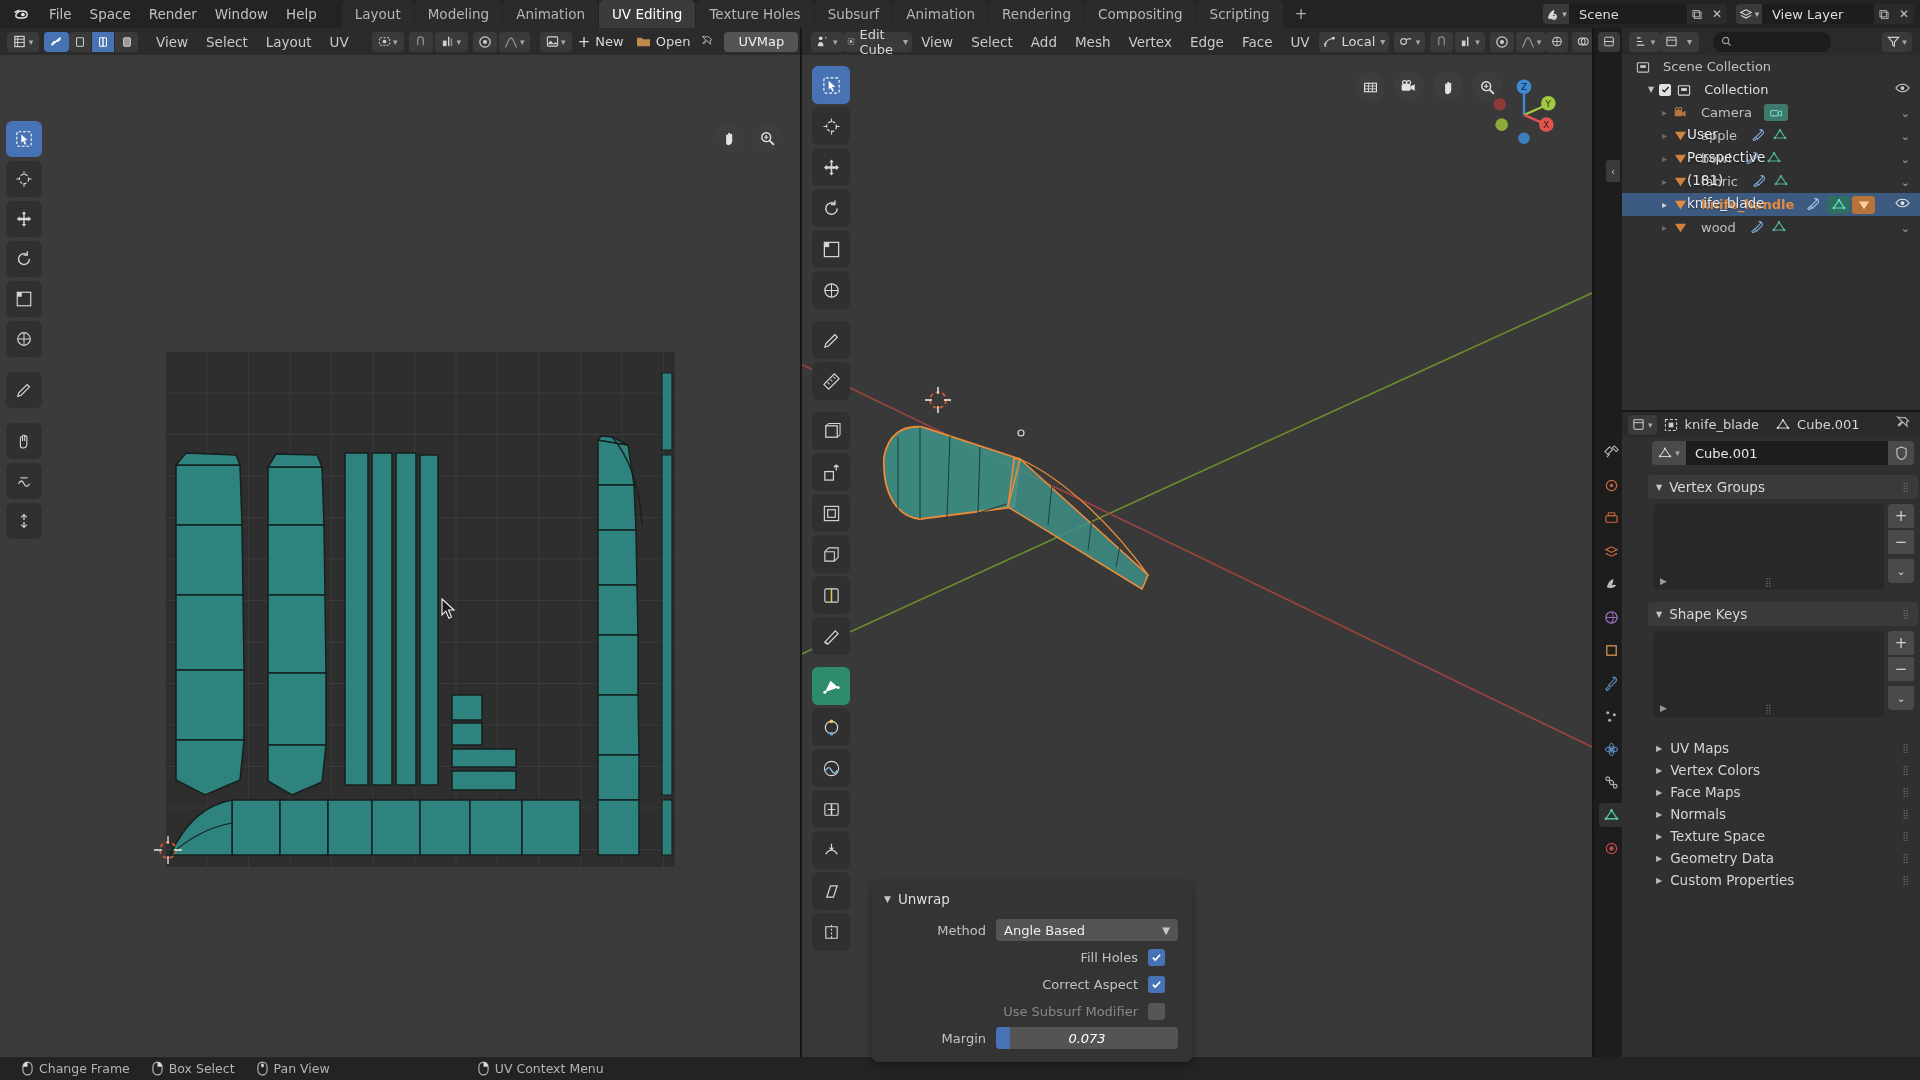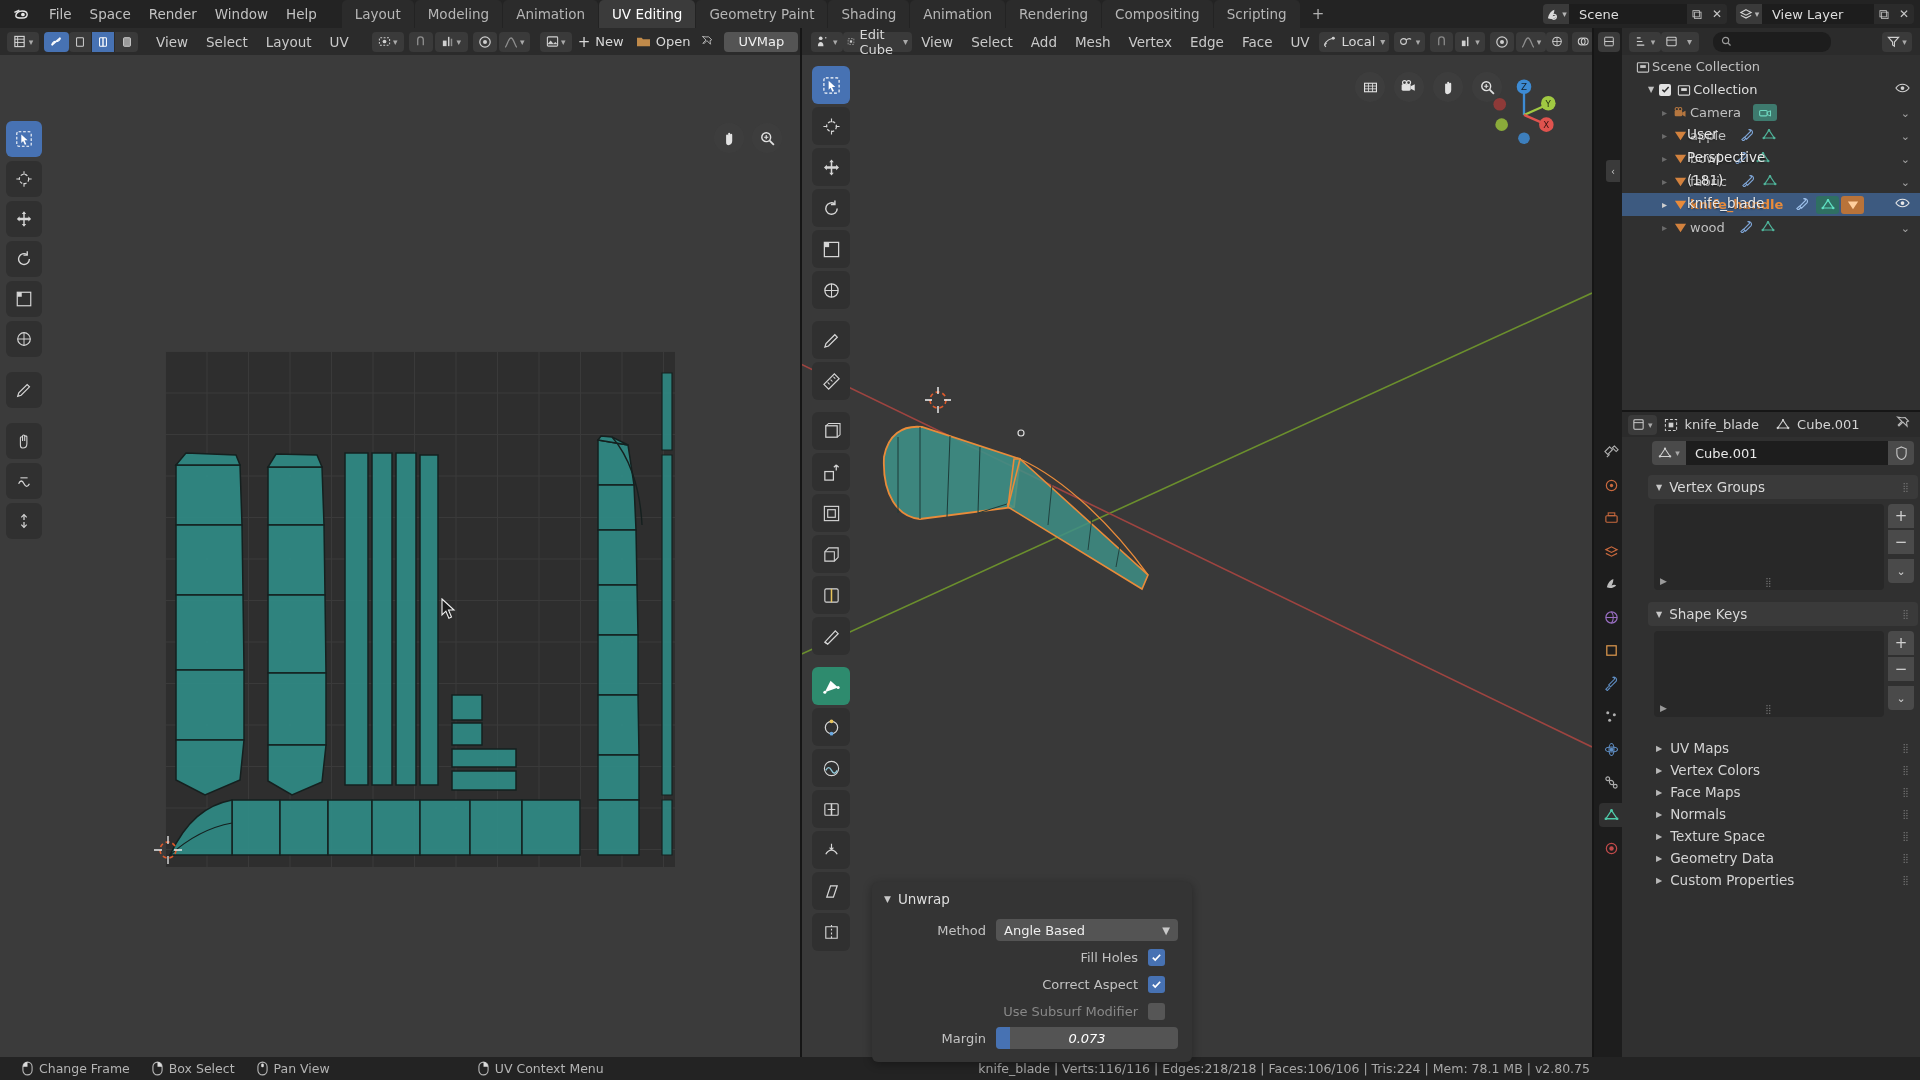--- a/index.html
+++ b/index.html
@@ -108,21 +108,21 @@
     display:flex; align-items:center; justify-content:center; font-size:13px; color:#fff;
     overflow:hidden;}
   .op-slider .fill{ position:absolute; left:0; top:0; bottom:0; width:14px; background:#4772b3;}
 
   
   .outliner{ position:absolute; left:1622px; top:55px; width:298px; height:355px; background:#303030;}
   .ot-row{ display:flex; align-items:center; height:23px; padding-left:8px; font-size:13px;
     color:#c0c0c0; position:relative;}
   .ot-row.sel{ background:#3d5a80; }
   .ot-row.sel .ot-name{ color:#e98b3a; font-weight:600;}
-  .ot-name{ margin-left:2px; white-space:nowrap;}
+  .ot-name{ margin-left:13px; white-space:nowrap;}
   .ot-eye{ position:absolute; right:10px; top:4px; }
 
   
   .props{ position:absolute; left:1622px; top:412px; width:298px; height:645px; background:#303030;}
   .props-hdr{ height:25px; background:#2b2b2b; display:flex; align-items:center; padding:0 6px; gap:7px;
     font-size:13px; color:#d4d4d4;}
   .prop-tabs{ position:absolute; left:1598px; top:440px; width:26px; display:flex; flex-direction:column;
     gap:9px; align-items:center; z-index:5;}
   .ptab{ width:24px; height:24px; display:flex; align-items:center; justify-content:center;
     border-radius:4px 0 0 4px;}
@@ -177,22 +177,22 @@
     <div class="menu-item">File</div>
     <div class="menu-item">Space</div>
     <div class="menu-item">Render</div>
     <div class="menu-item">Window</div>
     <div class="menu-item">Help</div>
     <div class="wsgap"></div>
     <div class="ws-tab">Layout</div>
     <div class="ws-tab">Modeling</div>
     <div class="ws-tab">Animation</div>
     <div class="ws-tab active">UV Editing</div>
-    <div class="ws-tab">Geometry Paint</div>
-    <div class="ws-tab">Shading</div>
+    <div class="ws-tab">Texture Holes</div>
+    <div class="ws-tab">Subsurf</div>
     <div class="ws-tab">Animation</div>
     <div class="ws-tab">Rendering</div>
     <div class="ws-tab">Compositing</div>
     <div class="ws-tab">Scripting</div>
     <div class="ws-plus">+</div>
 
     <div class="topbar-right">
       <div class="scene-box">
         <div class="sc-icon">
           <svg width="15" height="13" viewBox="0 0 16 14">
@@ -1263,16 +1263,15 @@
         </svg>
       <span>Pan View</span>
     </div>
     <div class="sb-item" style="margin-left:140px;">
       <svg width="11" height="15" viewBox="0 0 12 16">
           <rect x="1" y="1" width="10" height="14" rx="5" fill="none" stroke="#b8b8b8" stroke-width="1.2"></rect>
           <path d="M11 6V6a5 5 0 00-5-5v5z" fill="#dcdcdc"></path>
         </svg>
       <span>UV Context Menu</span>
     </div>
-    <div class="sb-right">knife_blade | Verts:116/116 | Edges:218/218 | Faces:106/106 | Tris:224 | Mem: 78.1 MB | v2.80.75</div>
   </div>
 
 </div>
 
 </body></html>

